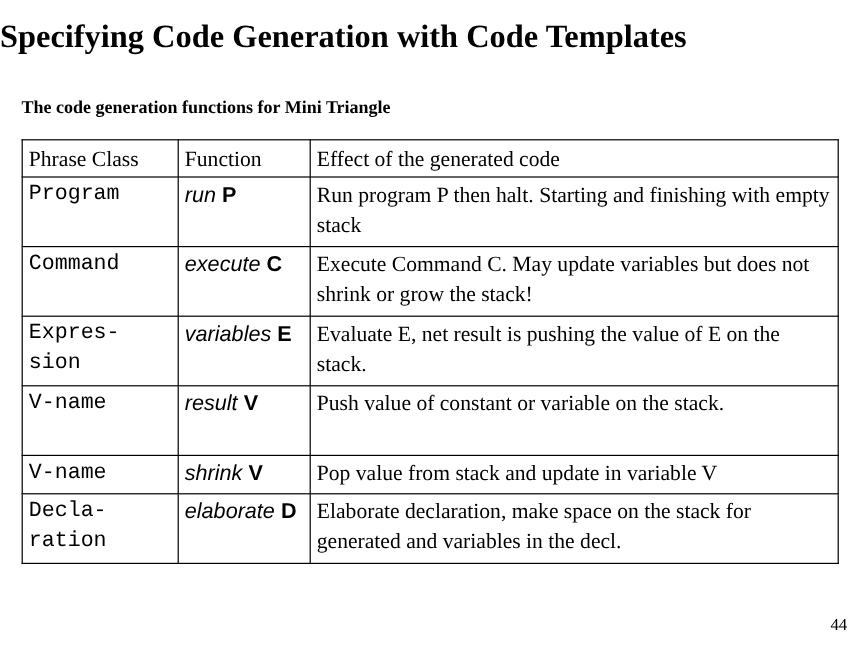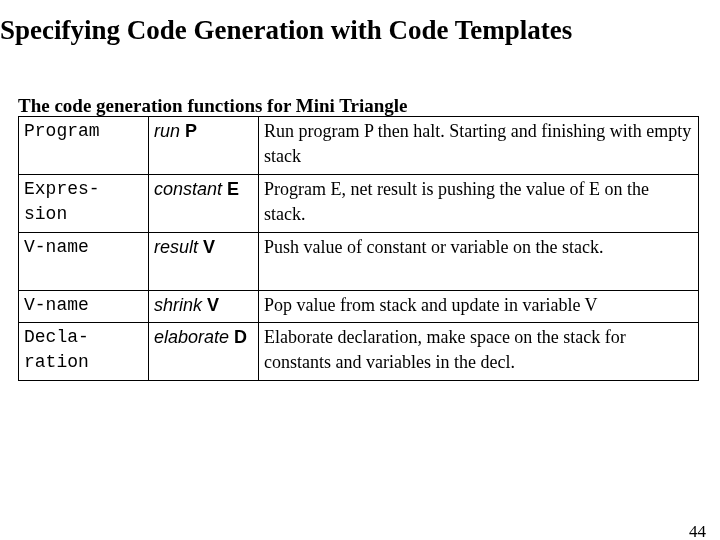--- a/index.html
+++ b/index.html
@@ -30,24 +30,24 @@
     font-family: "Liberation Serif", "DejaVu Serif", serif;
     font-weight: bold;
     font-size: 27px;
     line-height: 32px;
     letter-spacing: 0px;
     white-space: nowrap;
   }
   .subtitle {
     position: absolute;
     left: 18px;
-    top: 94px;
+    top: 78px;
     font-family: "Liberation Serif", "DejaVu Serif", serif;
     font-weight: bold;
-    font-size: 19px;
+    font-size: 15px;
     line-height: 24px;
     white-space: nowrap;
   }
   .fn-table {
     position: absolute;
     left: 18px;
     top: 116px;
     width: 680px;
     border-collapse: collapse;
     table-layout: fixed;
@@ -98,23 +98,23 @@
     font-size: 18px;
     font-style: normal;
     font-weight: normal;
     white-space: normal;
   }
   .row-tall td { height: 52px; }
   .row-short td { height: 26px; }
   .page-number {
     position: absolute;
     right: 14px;
-    bottom: 0;
+    bottom: 10px;
     font-family: "Liberation Serif", "DejaVu Serif", serif;
-    font-size: 17px;
+    font-size: 14px;
     line-height: 16px;
     margin-left: 12px;
   }
   .nowrap { white-space: nowrap; }
 </style>
 </head>
 <body>
 
 <div class="slide">
 
@@ -122,51 +122,61 @@
 
   <div class="subtitle">The code generation functions for Mini Triangle</div>
 
   <table class="fn-table">
     <colgroup>
       <col class="c1">
       <col class="c2">
       <col class="c3">
     </colgroup>
     <tbody>
+      <tr class="hdr">
+        <td class="cell-phrase">Phrase Class</td>
+        <td class="cell-func">Function</td>
+        <td class="cell-effect">Effect of the generated code</td>
+      </tr>
 
       <tr class="row-tall">
         <td class="cell-phrase">Program</td>
         <td class="cell-func"><span class="fn-name">run</span> <span class="fn-arg">P</span></td>
         <td class="cell-effect">Run program P then halt. Starting and finishing with empty stack</td>
       </tr>
 
+      <tr class="row-tall">
+        <td class="cell-phrase">Command</td>
+        <td class="cell-func"><span class="fn-name">execute</span> <span class="fn-arg">C</span></td>
+        <td class="cell-effect">Execute Command C. May update variables but does not shrink or grow the stack!</td>
+      </tr>
 
       <tr class="row-tall">
         <td class="cell-phrase">Expres-
 sion</td>
-        <td class="cell-func nowrap"><span class="fn-name">constant</span> <span class="fn-arg">E</span></td>
-        <td class="cell-effect">Program E, net result is pushing the value of E on the stack.</td>
+        <td class="cell-func nowrap"><span class="fn-name">variables</span> <span class="fn-arg">E</span></td>
+        <td class="cell-effect">Evaluate E, net result is pushing the value of E on the stack.</td>
       </tr>
 
       <tr class="row-tall">
         <td class="cell-phrase">V-name</td>
         <td class="cell-func"><span class="fn-name">result</span> <span class="fn-arg">V</span></td>
         <td class="cell-effect">Push value of constant or variable on the stack.</td>
       </tr>
 
       <tr class="row-short">
         <td class="cell-phrase">V-name</td>
         <td class="cell-func"><span class="fn-name">shrink</span> <span class="fn-arg">V</span></td>
         <td class="cell-effect">Pop value from stack and update in variable V</td>
       </tr>
 
       <tr class="row-tall">
         <td class="cell-phrase">Decla-
 ration</td>
         <td class="cell-func"><span class="fn-name">elaborate</span> <span class="fn-arg">D</span></td>
-        <td class="cell-effect">Elaborate declaration, make space on the stack for constants and variables in the decl.</td>
+        <td class="cell-effect">Elaborate declaration, make space on the stack for generated and variables in the decl.</td>
       </tr>
     </tbody>
   </table>
 
   <div class="page-number">44</div>
 
 </div>
 
 </body></html>

